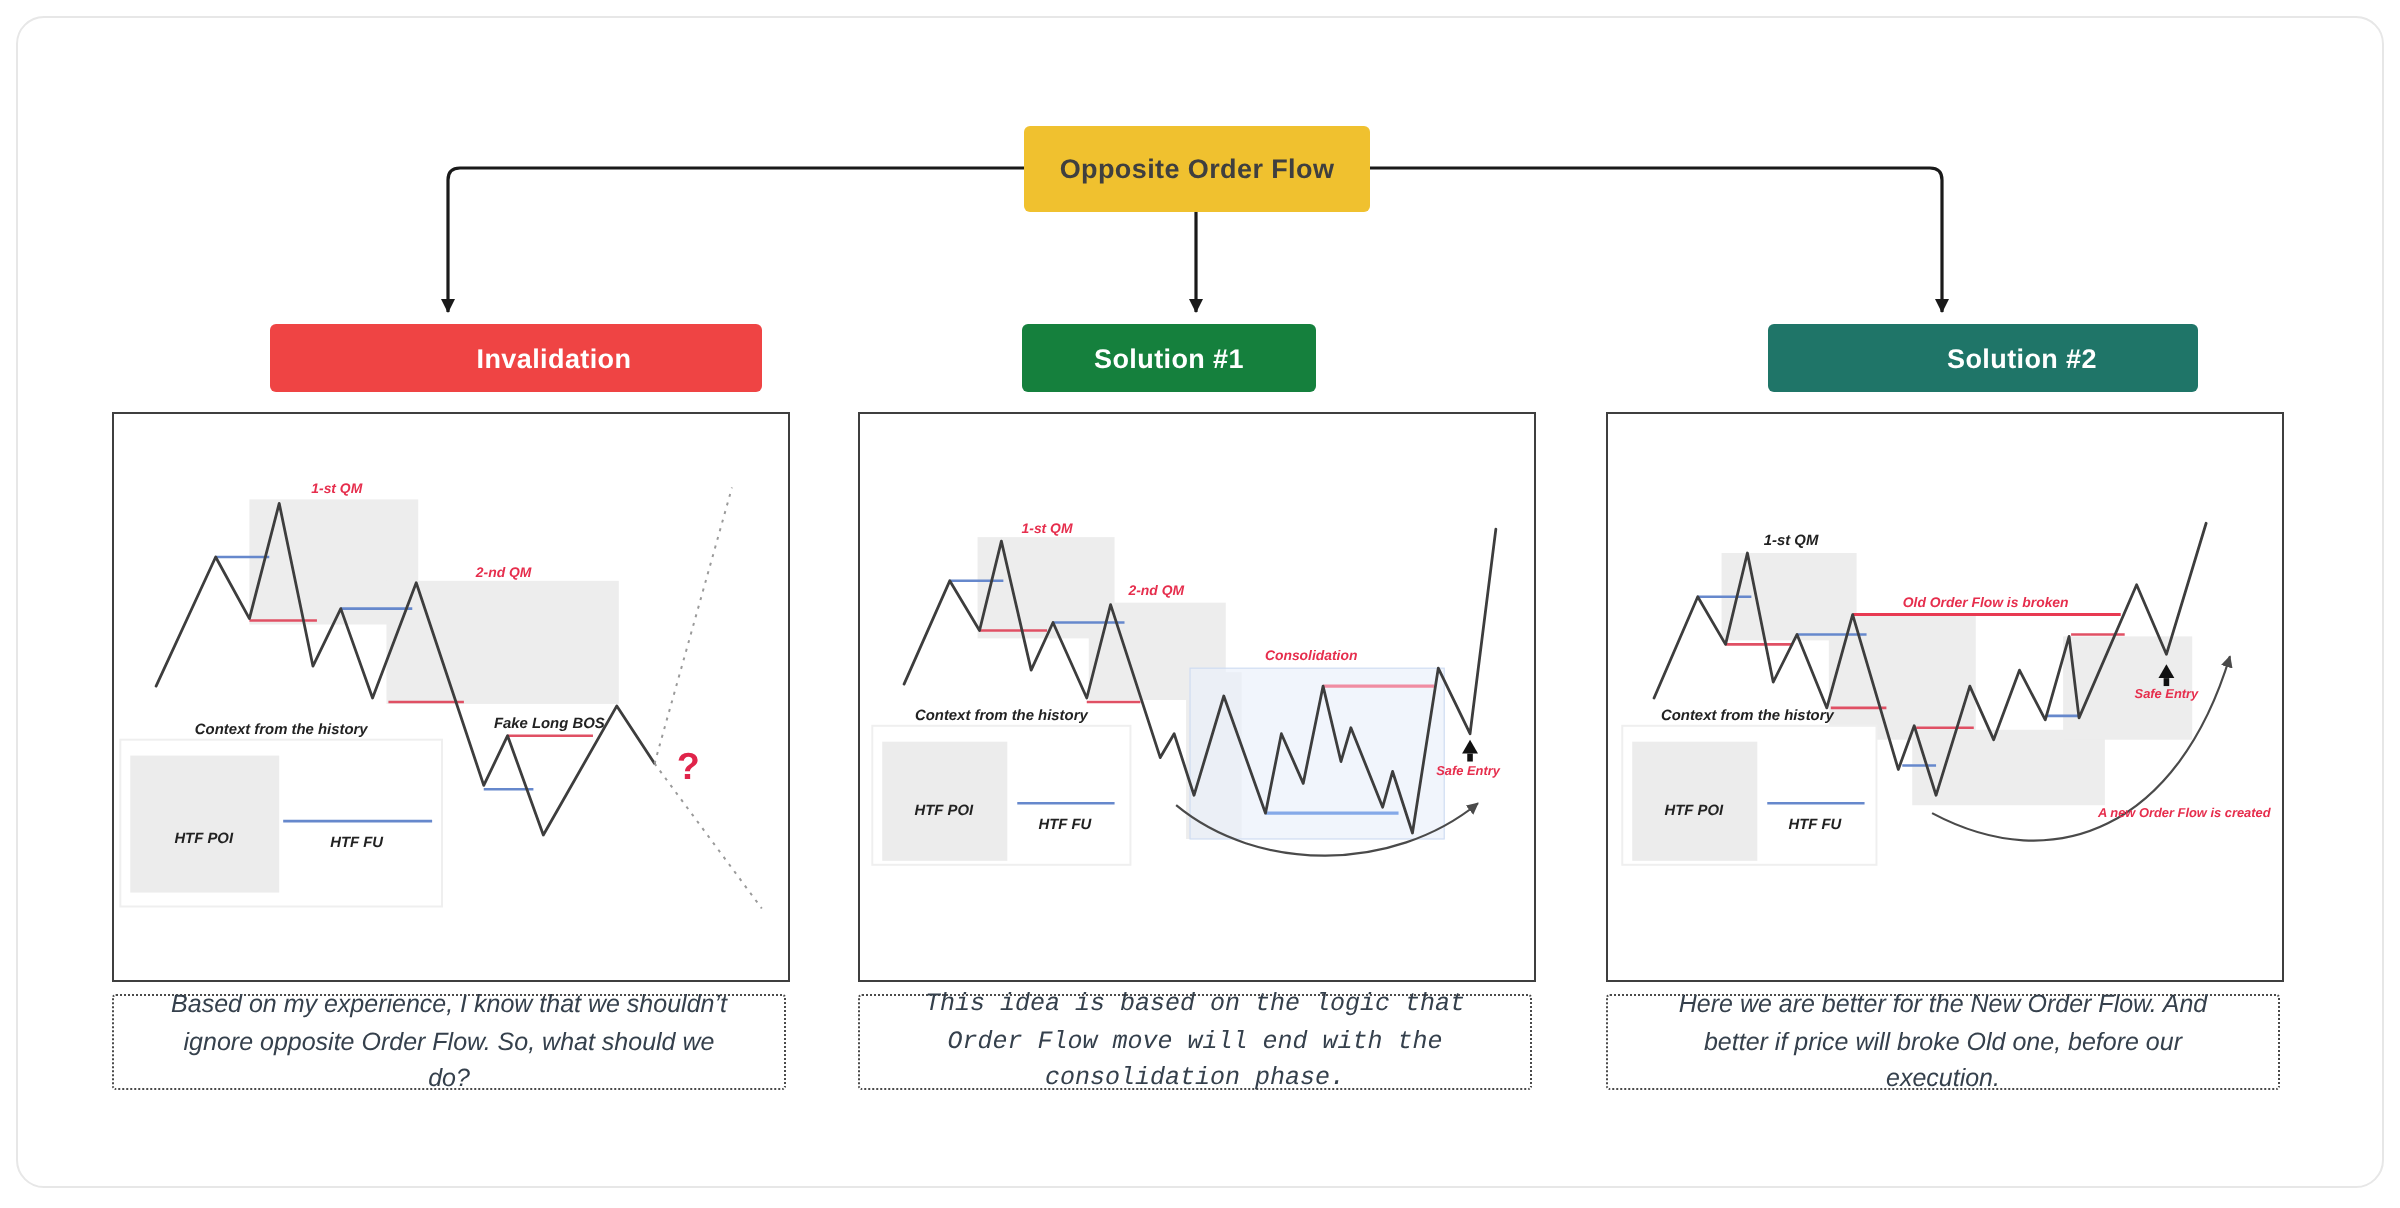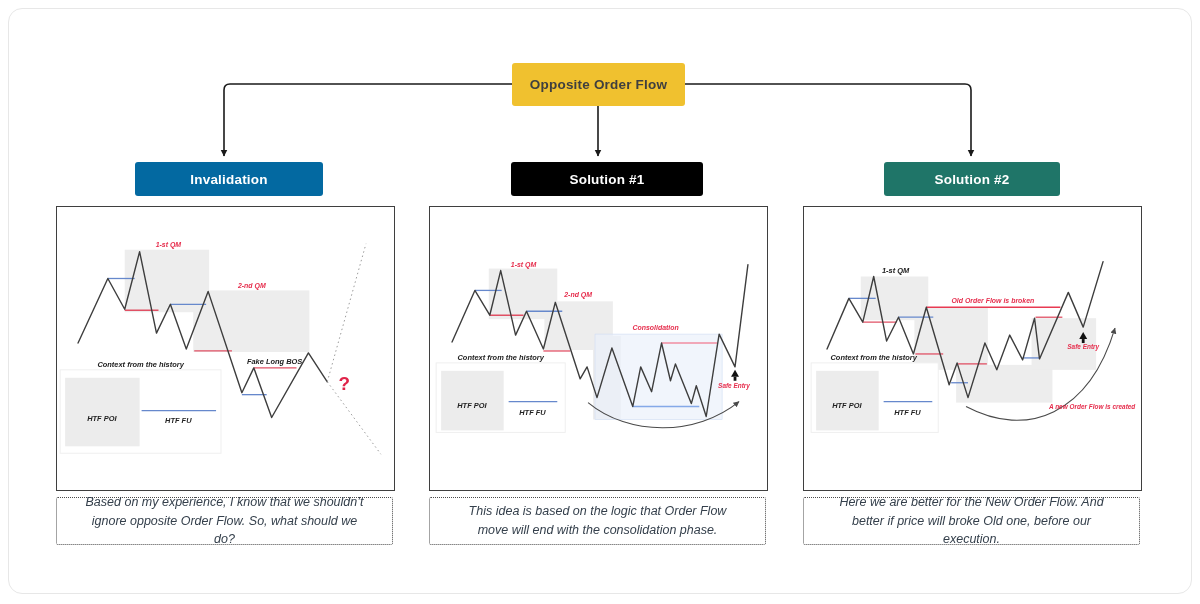--- a/index.html
+++ b/index.html
@@ -5,29 +5,29 @@
   html,body{margin:0;padding:0;width:1200px;height:604px;background:#ffffff;
     font-family:"Liberation Sans",sans-serif;overflow:hidden;position:relative;}
   .card{position:absolute;left:8px;top:8px;width:1182px;height:584px;
     background:#fff;border:1px solid #e7e7e7;border-radius:14px;}
   .abs{position:absolute;}
   .node{display:flex;align-items:center;justify-content:center;border-radius:3px;
     font-weight:700;letter-spacing:.2px;}
   .root-node{left:512px;top:63px;width:173px;height:43px;background:#F0C12F;
     color:#3f3f3f;font-size:13.5px;}
   .branch{color:#ffffff;font-size:13.5px;height:34px;top:162px;}
-  .branch.b0{left:135px;width:188px;background:#0369a1;}
-  .branch.b1{left:511px;width:192px;background:#000000;}
-  .branch.b2{left:884px;width:176px;background:#1F7568;}
+  .branch.b0{left:135px;width:208px;background:#ef4444;padding-left:38px;}
+  .branch.b1{left:511px;width:147px;background:#15803d;}
+  .branch.b2{left:884px;width:176px;background:#1F7568;padding-left:39px;}
   .panel{top:206px;width:337px;height:283px;background:#fff;border:1px solid #3f3f3f;}
   .panel.p0{left:56px;} .panel.p1{left:429px;} .panel.p2{left:803px;}
   .caption{top:497px;width:337px;height:48px;border:1.5px dotted #4a4a4a;border-radius:2px;
     display:flex;align-items:center;justify-content:center;text-align:center;
     font-style:italic;font-size:12.5px;line-height:1.5;color:#35404C;padding:0 26px;box-sizing:border-box;}
-  .caption.c0{left:56px;} .caption.c1{left:429px;} .caption.c2{left:803px;}
+  .caption.c0{left:56px;} .caption.c1{left:429px;font-family:Liberation Mono, monospace;} .caption.c2{left:803px;}
   svg{display:block;}
   .price{fill:none;stroke:#3D3D3D;stroke-width:1.4;stroke-linejoin:round;stroke-linecap:round;}
   .lvl-b{stroke:#6688CC;stroke-width:1.3;}
   .lvl-r{stroke:#E05064;stroke-width:1.3;}
   .lvl-rl{stroke:#E83A52;stroke-width:1.5;}
   .lvl-pk{stroke:#F08CA2;stroke-width:1.6;}
   .lvl-cb{stroke:#85A9E8;stroke-width:1.6;}
   .zone{fill:#EDEDED;}
   .consol{fill:#E9F0FB;fill-opacity:.65;stroke:#cfdcf2;stroke-width:.6;}
   .dotted{fill:none;stroke:#9a9a9a;stroke-width:1;stroke-dasharray:1.5,3;}

